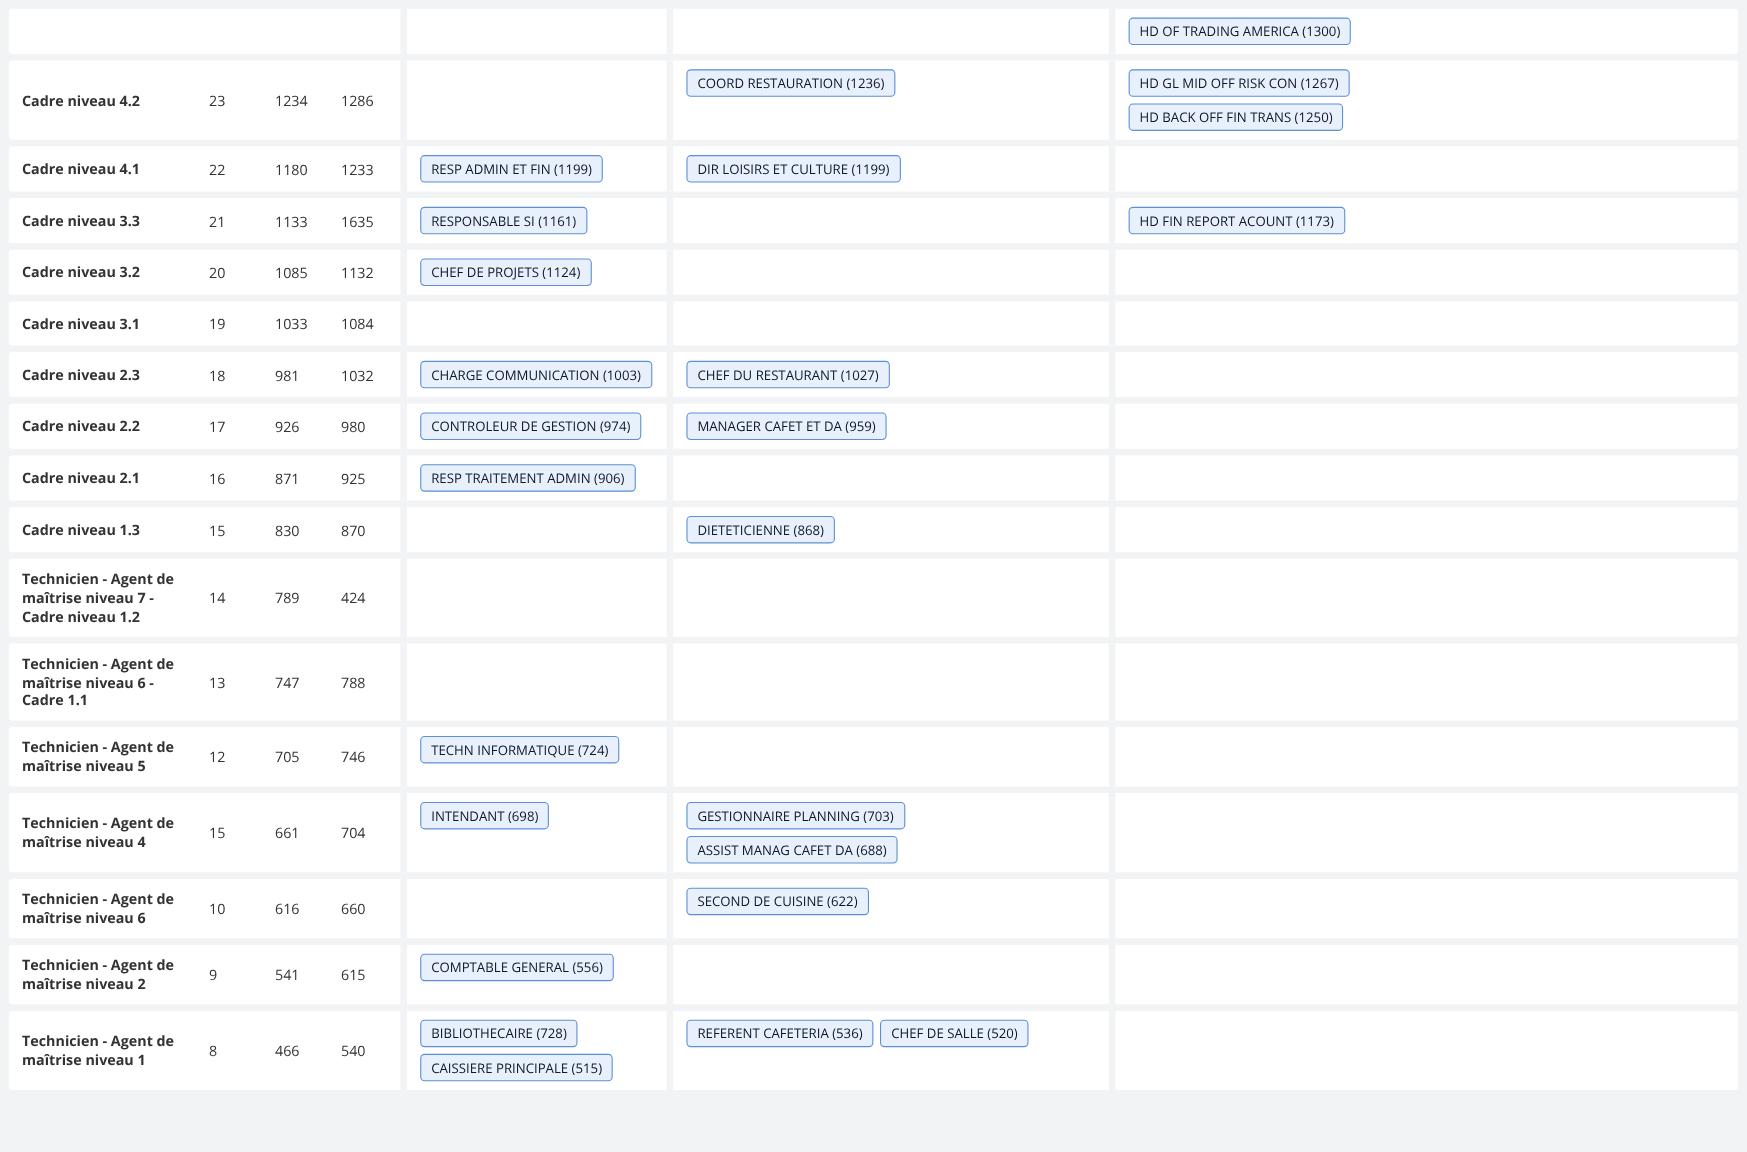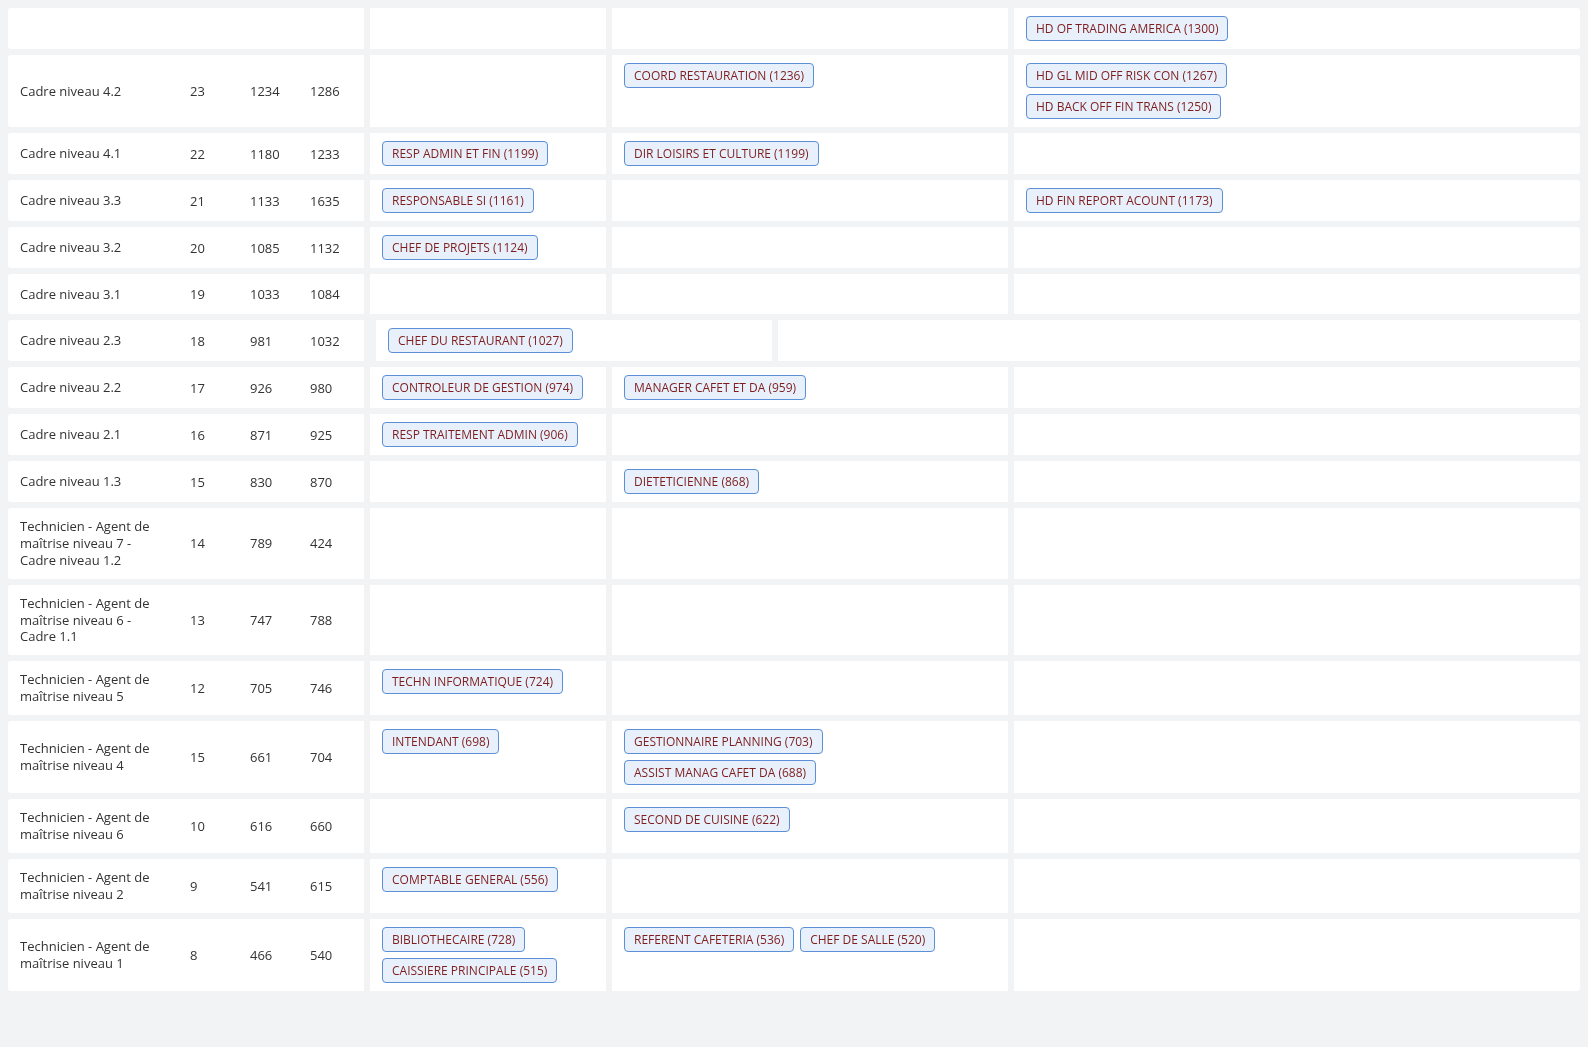--- a/index.html
+++ b/index.html
@@ -18,36 +18,36 @@
       min-height: 40px;
       align-items: stretch;
     }
     .cell {
       padding: 10px 12px;
       display: flex;
       align-items: center;
       flex-wrap: wrap;
       gap: 6px;
     }
-    .col-label { width: 170px; flex-shrink: 0; line-height: 1.3; }
+    .col-label { width: 170px; flex-shrink: 0; line-height: 1.3; font-weight: bold; }
     .col-n1    { width: 60px;  flex-shrink: 0; }
     .col-n2    { width: 60px;  flex-shrink: 0; }
     .col-n3    { width: 60px;  flex-shrink: 0; margin-right: 6px; }
     .col-tags1 { width: 230px; flex-shrink: 0; margin-right: 6px; align-content: flex-start; }
     .col-tags2 { width: 390px; flex-shrink: 0; margin-right: 6px; align-content: flex-start; }
     .col-tags3 { width: 390px; flex-shrink: 0; align-content: flex-start; }
     .col-tags1, .col-tags2, .col-tags3 {
       padding-top: 8px;
       padding-bottom: 8px;
     }
     .tag {
       display: inline-block;
       border: 1px solid #5b8fd6;
       background: #e8f1fb;
-      color: #7f1d1d;
+      color: #0f172a;
       border-radius: 4px;
       padding: 3px 9px;
       font-size: 12px;
       cursor: pointer;
       white-space: nowrap;
     }
     .sep {
       width: 6px;
       flex-shrink: 0;
       background: #f1f3f5;
@@ -145,20 +145,23 @@
       <div class="cell col-tags2"></div>
       <div class="sep"></div>
       <div class="cell col-tags3"></div>
     </div>
     <div class="row">
       <div class="cell col-label">Cadre niveau 2.3</div>
       <div class="cell col-n1">18</div>
       <div class="cell col-n2">981</div>
       <div class="cell col-n3">1032</div>
       <div class="sep"></div>
+      <div class="cell col-tags1">
+        <span class="tag">CHARGE COMMUNICATION (1003)</span>
+      </div>
       <div class="sep"></div>
       <div class="cell col-tags2">
         <span class="tag">CHEF DU RESTAURANT (1027)</span>
       </div>
       <div class="sep"></div>
       <div class="cell col-tags3"></div>
     </div>
     <div class="row">
       <div class="cell col-label">Cadre niveau 2.2</div>
       <div class="cell col-n1">17</div>

